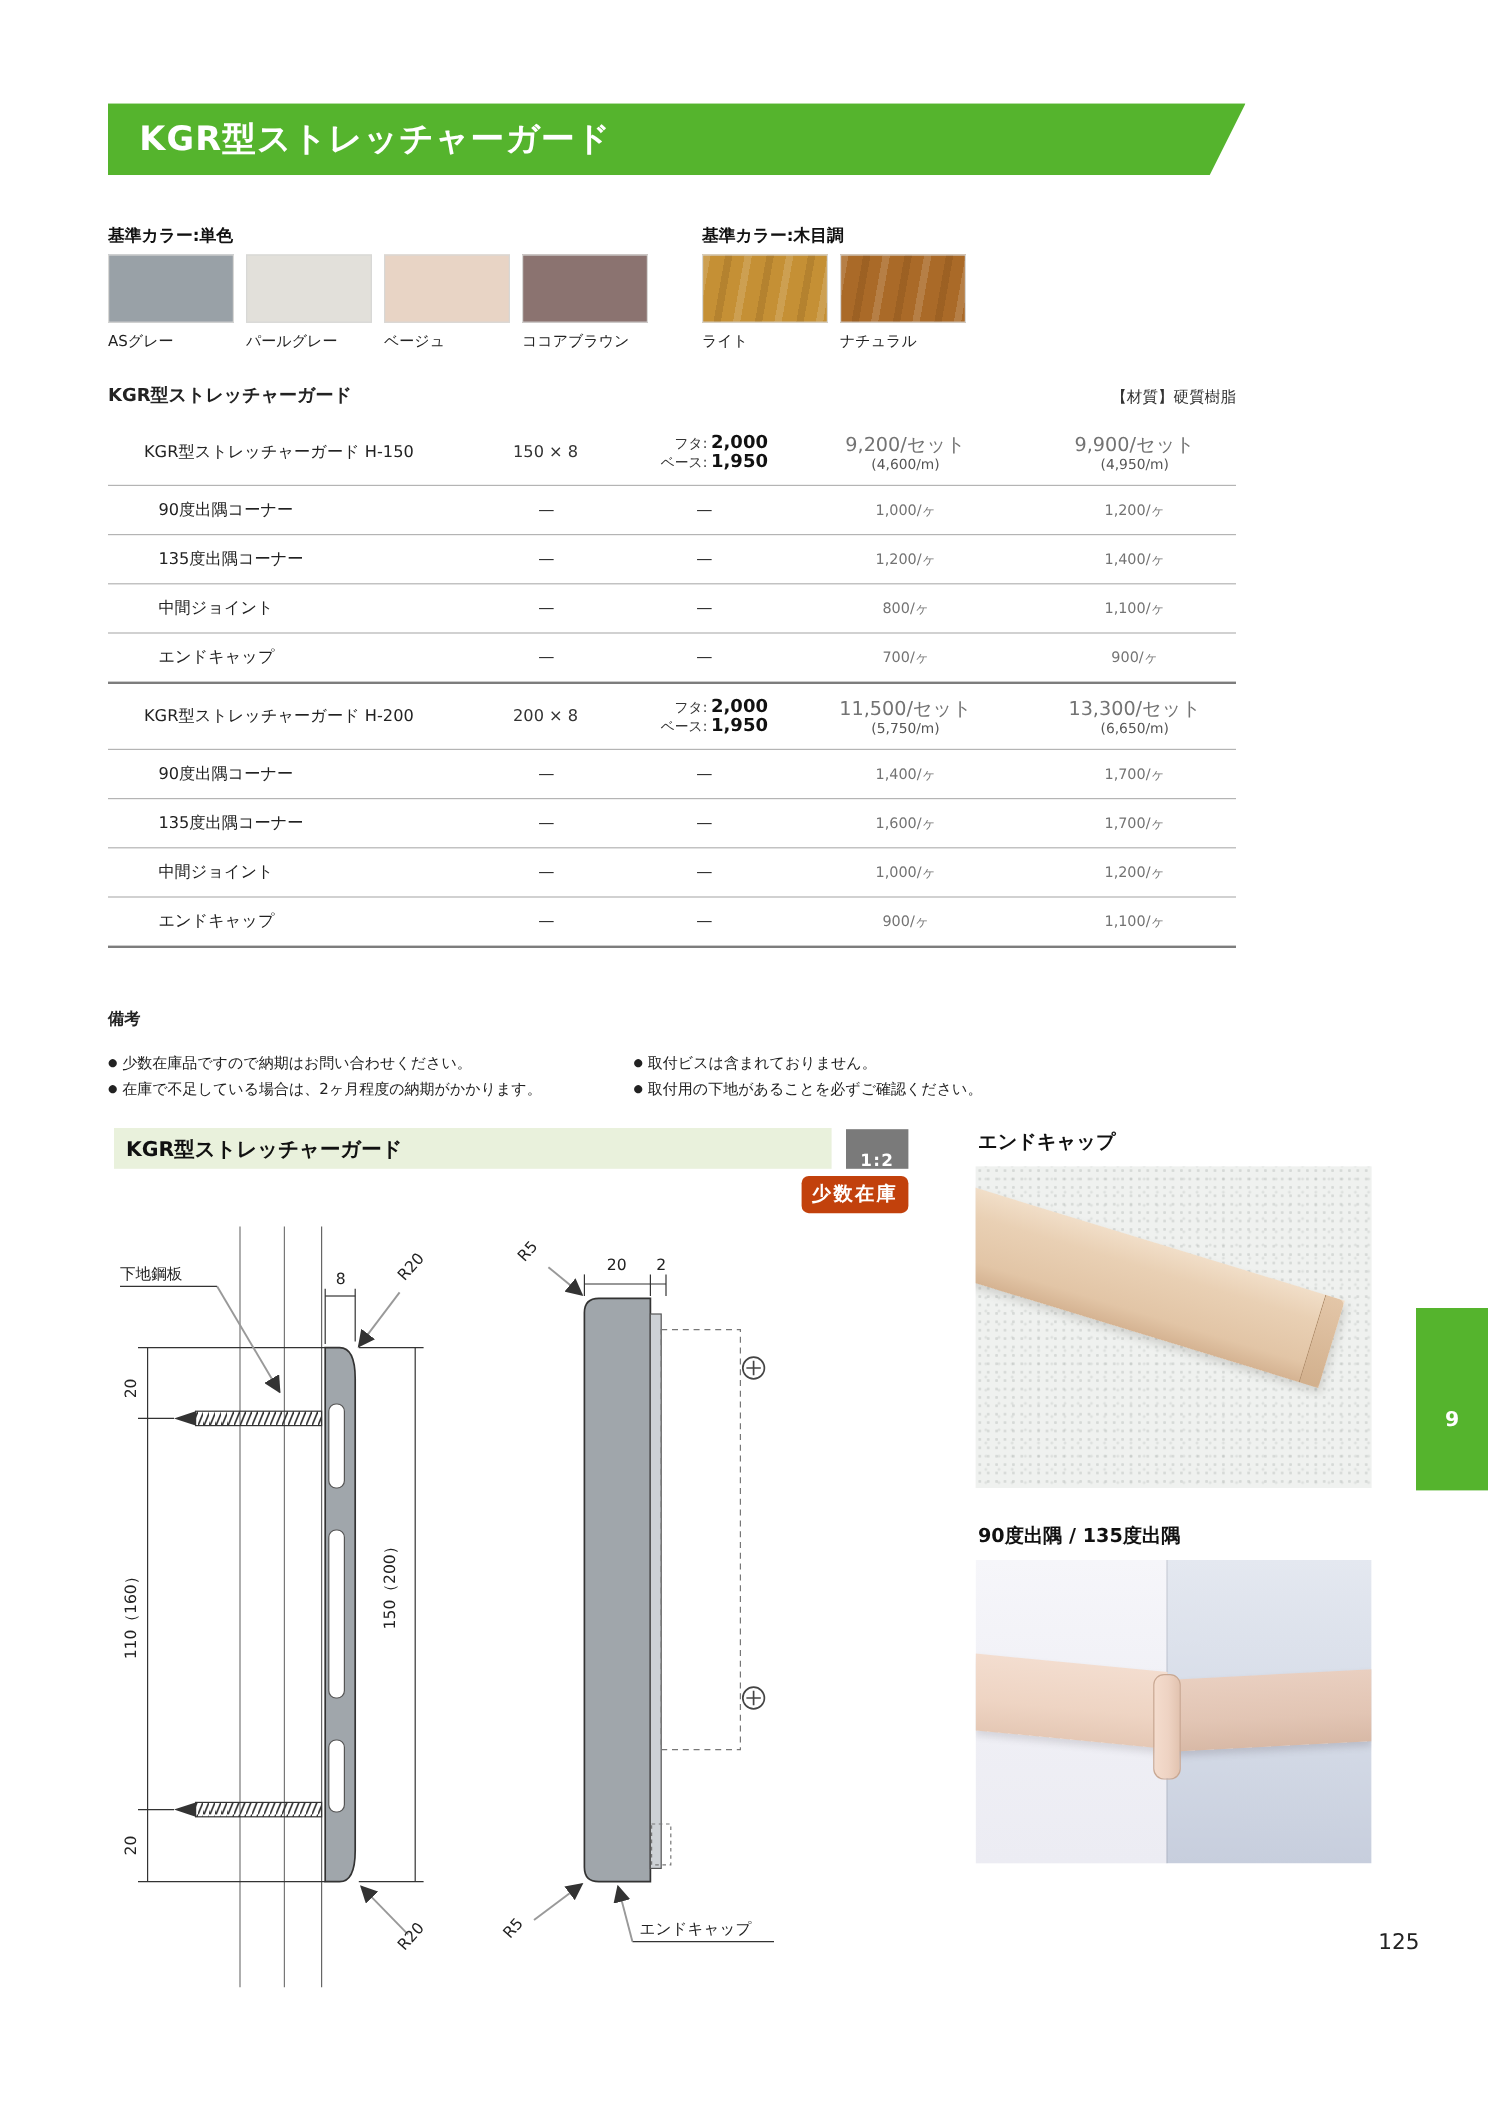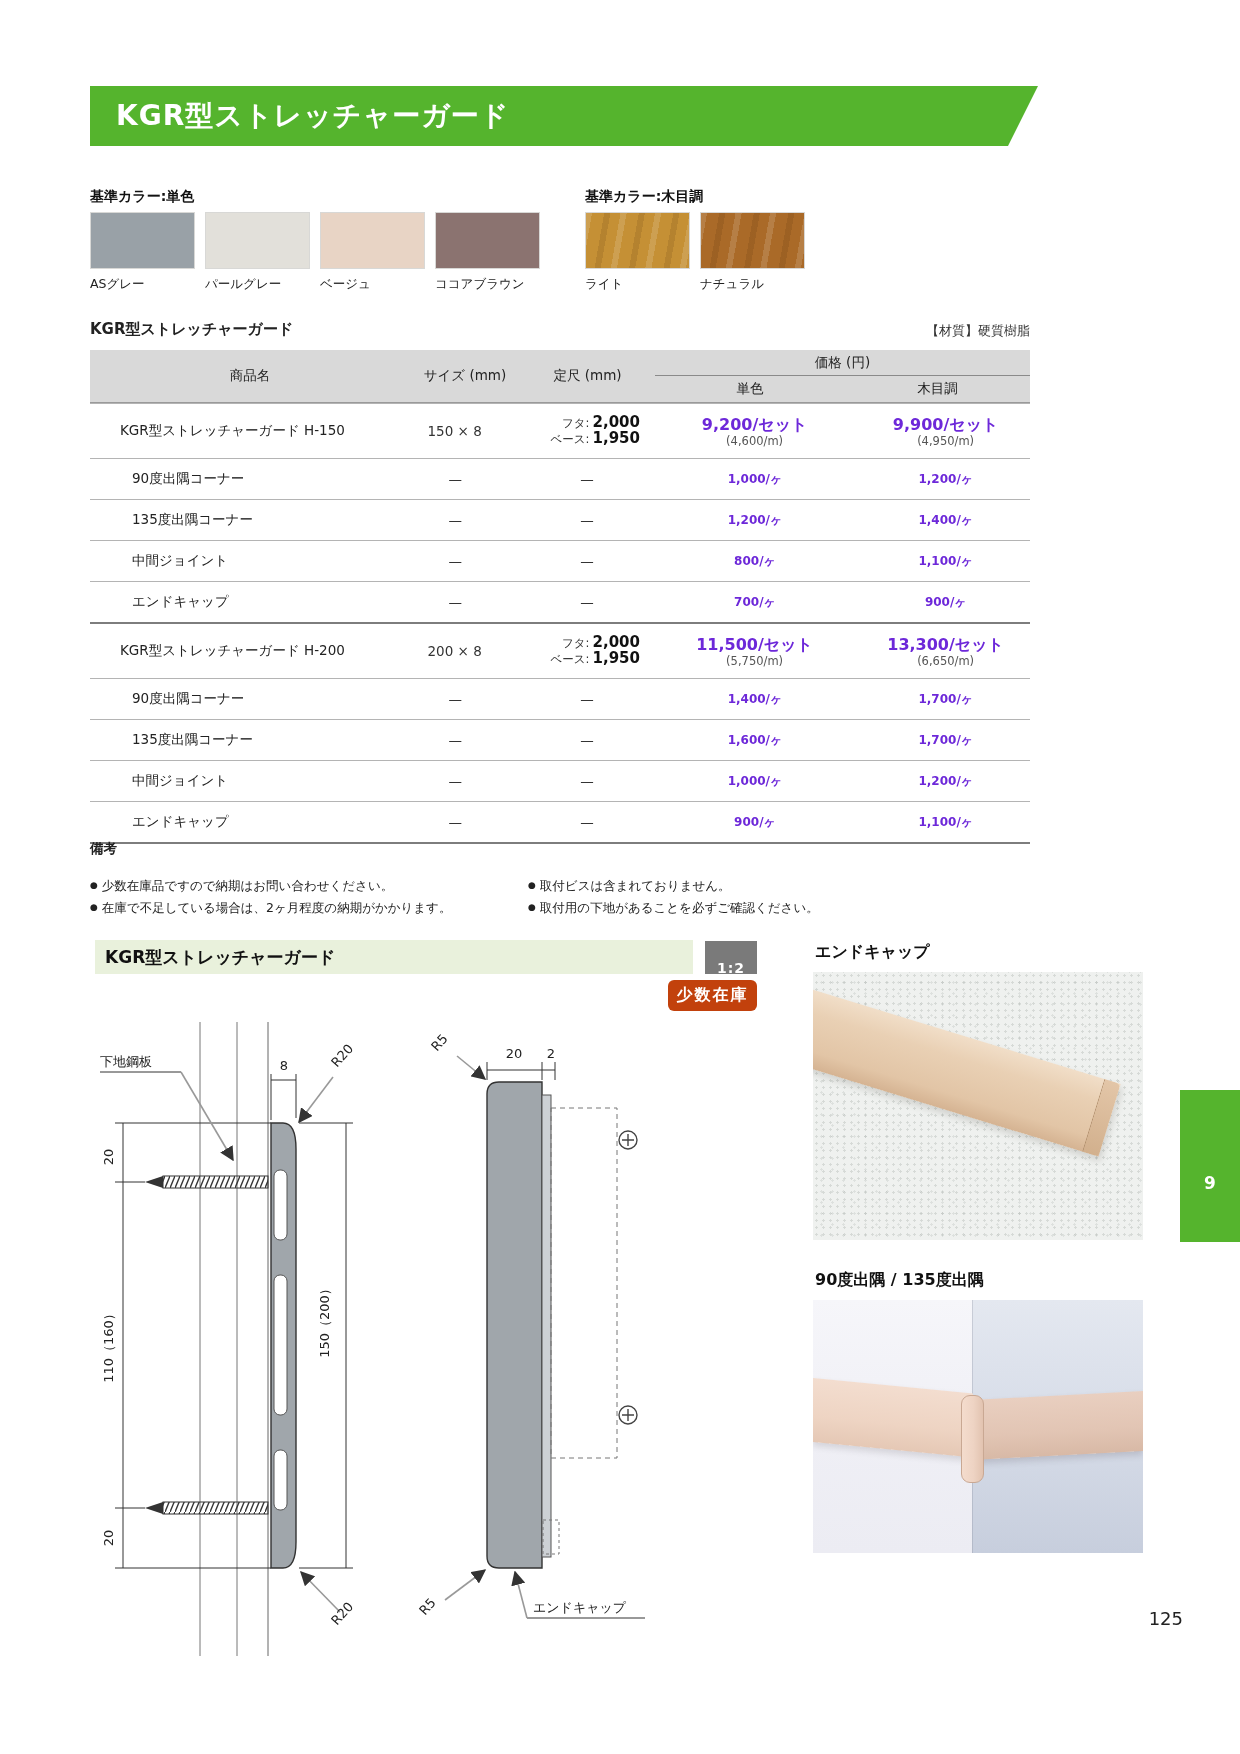--- a/index.html
+++ b/index.html
@@ -39,21 +39,21 @@
   .c{box-sizing:border-box;}
   .c.name{width:320px;font-size:13.5px;padding-left:30px;}
   .trow.small .c.name{padding-left:42px;}
   .c.size{width:110px;text-align:center;font-size:13.5px;color:#333;}
   .c.len{width:135px;text-align:center;font-size:13.5px;color:#333;}
   .c.price{width:190px;text-align:center;}
   .c.price.wd{width:185px;}
   .lenline{display:flex;justify-content:flex-end;align-items:baseline;padding-right:8px;line-height:15px;}
   .lenlab{font-size:11.5px;color:#333;margin-right:3px;}
   .lenval{font-size:15px;font-weight:bold;color:#111;}
-  .pmain{font-size:16px;font-weight:bold;color:#6d28d9;line-height:19px;}
+  .pmain{font-size:16px;font-weight:normal;color:#737373;line-height:19px;}
   .trow.small .pmain{font-size:12px;}
   .psub{font-size:11.5px;color:#555;line-height:14px;}
 
   
   .notes-title{position:absolute;left:90px;top:840px;font-size:13.5px;font-weight:bold;}
   .note-item{position:absolute;font-size:12.5px;color:#222;margin-top:16px;}
   .note-item .b{font-size:9px;vertical-align:2px;margin-right:4px;}
 
   
   .sec-bar{position:absolute;left:95px;top:940px;width:598px;height:34px;background:#e9f1dc;
@@ -133,32 +133,20 @@
   <div class="swatch-label" style="left:585px;">基準カラー:木目調</div>
   <div class="swatch wood" style="left: 585px; background-color: rgb(197, 144, 53);"></div>
   <div class="swatch wood" style="left: 700px; background-color: rgb(170, 106, 40);"></div>
   <div class="swatch-name" style="left:585px;">ライト</div>
   <div class="swatch-name" style="left:700px;">ナチュラル</div>
 
   <div class="tbl-title">KGR型ストレッチャーガード</div>
   <div class="tbl-material">【材質】硬質樹脂</div>
 
   <div class="ptable">
-    <div class="thead">
-      <div class="th name">商品名</div>
-      <div class="th size">サイズ (mm)</div>
-      <div class="th len">定尺 (mm)</div>
-      <div class="price-group">
-        <div class="price-top">価格 (円)</div>
-        <div class="price-bottom">
-          <div class="th mono">単色</div>
-          <div class="th wood">木目調</div>
-        </div>
-      </div>
-    </div>
 
     <div class="trow tall">
       <div class="c name">KGR型ストレッチャーガード H-150</div>
       <div class="c size">150 × 8</div>
       <div class="c len">
         <div class="lenline">
             <span class="lenlab">フタ:</span>
             <span class="lenval">2,000</span>
           </div>
         <div class="lenline">

